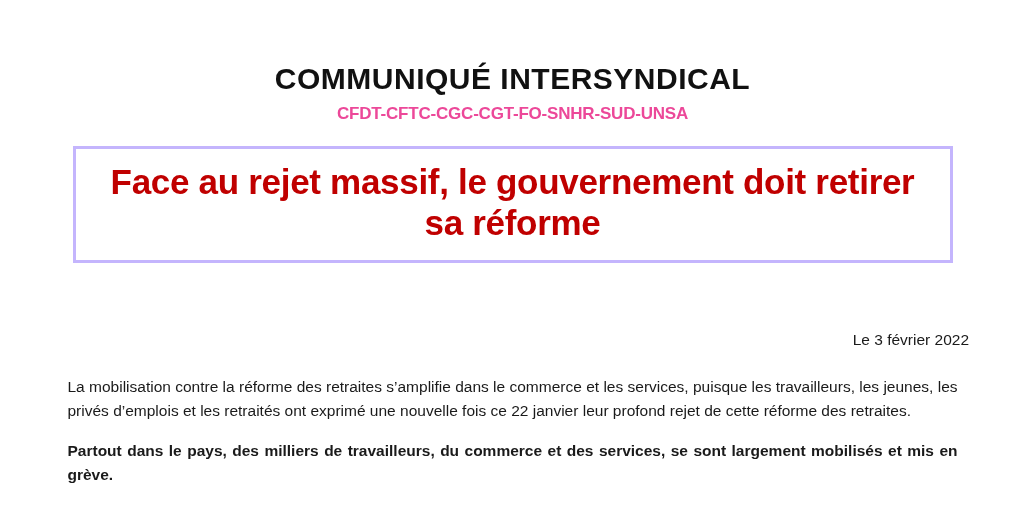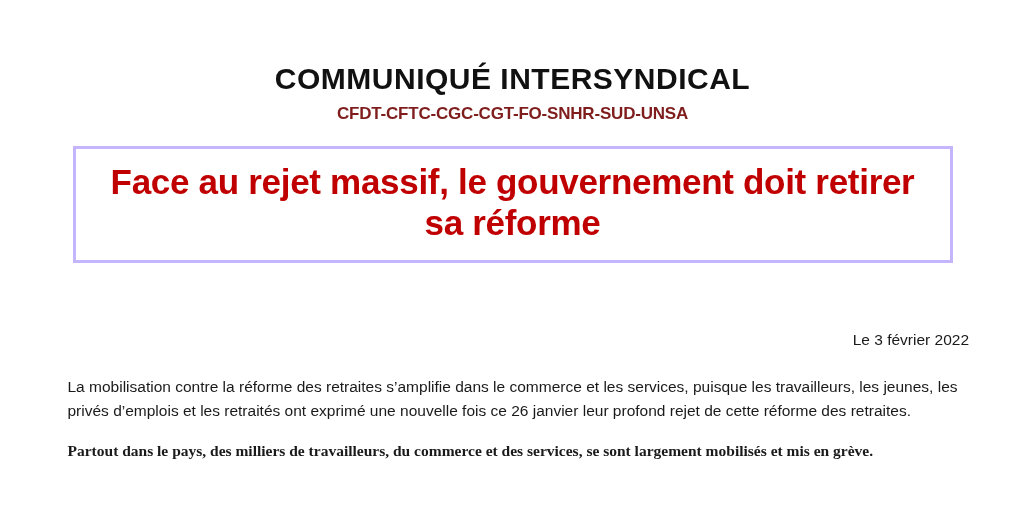--- a/index.html
+++ b/index.html
@@ -29,21 +29,21 @@
     font-size: 30px;
     font-weight: bold;
     letter-spacing: 0.5px;
     color: #111111;
     line-height: 1.1;
   }
   .doc-subtitle {
     font-size: 17px;
     font-weight: bold;
     letter-spacing: -0.2px;
-    color: #7f1d1d;
+    color: #ec4899;
     margin-top: 9px;
   }
   .headline-box {
     margin: 22px auto 0 auto;
     width: 880px;
     border: 3px solid #c4b5fd;
     box-sizing: border-box;
     padding: 12px 18px 16px 18px;
     text-align: center;
   }
@@ -67,37 +67,36 @@
     font-size: 15.5px;
     line-height: 1.55;
     text-align: justify;
     color: #1a1a1a;
   }
   .body-text p {
     margin: 0 0 16px 0;
   }
   .body-text p.bold {
     font-weight: bold;
-    font-family: Liberation Serif, serif;
   }
 </style>
 </head>
 <body>
 
 <div class="page">
 
   <div class="header-block">
     <div class="doc-title">COMMUNIQUÉ INTERSYNDICAL</div>
     <div class="doc-subtitle">CFDT-CFTC-CGC-CGT-FO-SNHR-SUD-UNSA</div>
   </div>
 
   <div class="headline-box">
     <div class="headline">Face au rejet massif, le gouvernement doit retirer sa réforme</div>
   </div>
 
   <div class="date-line">Le 3 février 2022</div>
 
   <div class="body-text">
-    <p>La mobilisation contre la réforme des retraites s’amplifie dans le commerce et les services, puisque les travailleurs, les jeunes, les privés d’emplois et les retraités ont exprimé une nouvelle fois ce 26 janvier leur profond rejet de cette réforme des retraites.</p>
+    <p>La mobilisation contre la réforme des retraites s’amplifie dans le commerce et les services, puisque les travailleurs, les jeunes, les privés d’emplois et les retraités ont exprimé une nouvelle fois ce 22 janvier leur profond rejet de cette réforme des retraites.</p>
     <p class="bold">Partout dans le pays, des milliers de travailleurs, du commerce et des services, se sont largement mobilisés et mis en grève.</p>
   </div>
 
 </div>
 
 </body></html>

